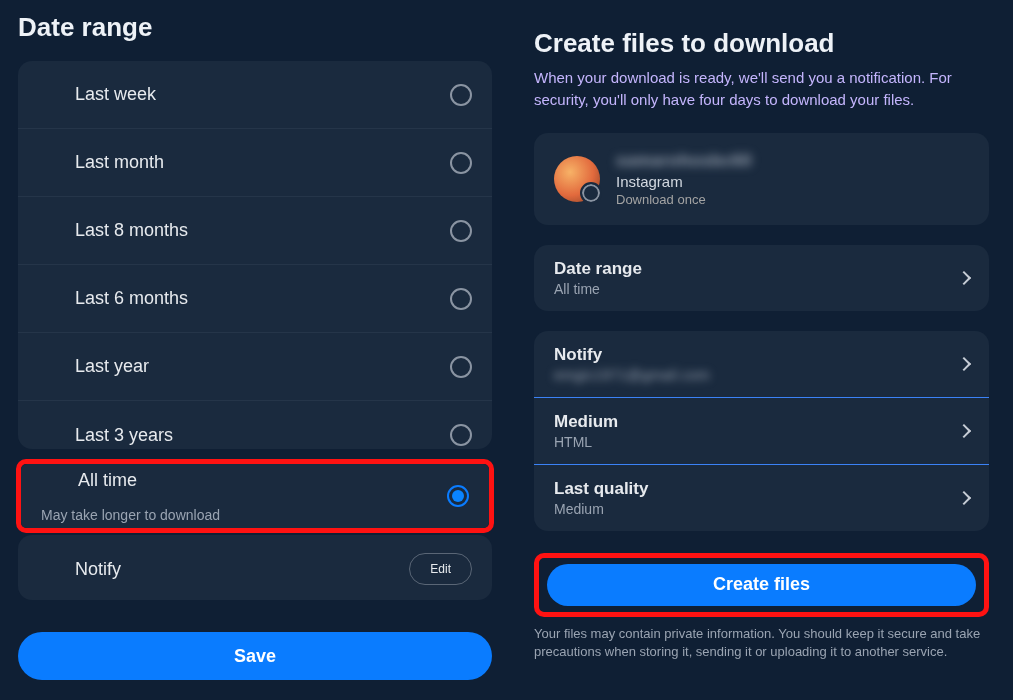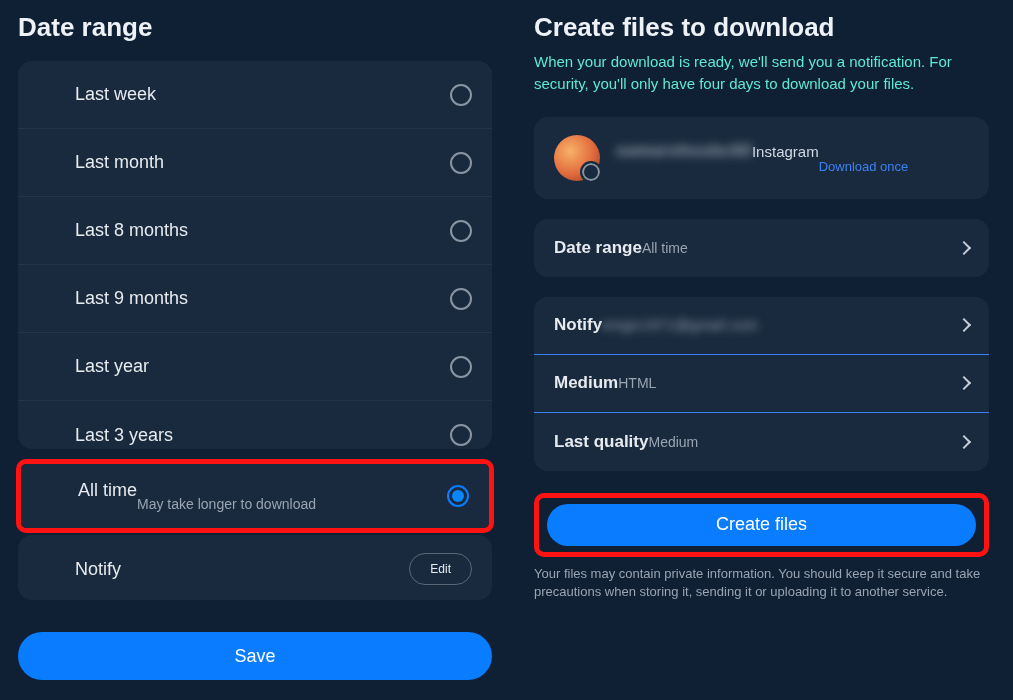--- a/index.html
+++ b/index.html
@@ -18,24 +18,24 @@
     flex-direction: column;
   }
   .panel-left { flex: 0 0 510px; }
   .panel-right { flex: 1; padding-left: 24px; padding-right:24px;}
   .title {
     font-size: 26px;
     font-weight: 700;
     color: #eef2f7;
     margin-bottom: 18px;
   }
-  .title-right { margin-bottom:8px; }
+  .title-right { margin-bottom:8px;margin-top:16px; }
   .subtitle {
     font-size: 15px;
-    color: #5eead4;
+    color: #c4b5fd;
     line-height: 1.45;
     margin-bottom: 22px;
   }
   .list {
     background: #1a2a3e;
     border-radius: 14px;
     overflow: hidden;
     margin-bottom:8px;
   }
   .row {
@@ -81,21 +81,21 @@
     border-radius: 22px;
     padding: 8px 20px;
     font-size:12px;
     color:#e7eaee;
     background:transparent;
   }
   .primary-btn {
     background: #0a7cff;
     color:#fff;
     font-size:18px;
-    font-weight:400;
+    font-weight:700;
     border:none;
     border-radius:26px;
     height:48px;
     width:100%;
     display:flex; align-items:center; justify-content:center;
   }
   .save-btn-wrap {
     margin-top:24px;
   }
   
@@ -122,21 +122,21 @@
     width:18px; height:18px; border-radius:50%;
     background:#1a2a3e; border:2px solid #1a2a3e;
     box-shadow: inset 0 0 0 2px #8a94a2;
   }
   .profile-text .uname {
     font-size:17px; font-weight:600; color:#9aa4b2;
     filter: blur(5px);
     letter-spacing:0.5px;
   }
   .profile-text .plat { font-size:15px; color:#d2d8e0; margin-top:2px;}
-  .profile-text .dlonce { font-size:13px; color:#3b82f6; margin-top:18px;}
+  .profile-text .dlonce { font-size:13px; color:#a3a3a3; margin-top:2px;}
   .settings-group { background:#1a2a3e; border-radius:14px; margin-bottom:20px; overflow:hidden;}
   .srow {
     display:flex; align-items:center; justify-content:space-between;
     padding:14px 20px;
     min-height:58px;
     border-bottom:1px solid #3b82f6;
   }
   .srow:last-child{ border-bottom:none;}
   .srow-txt .slabel { font-size:17px; font-weight:600; color:#e7eaee; }
   .srow-txt .svalue { font-size:14px; color:#9aa4b2; margin-top:2px;}
@@ -153,21 +153,21 @@
     border-radius:10px;
     padding:6px 8px;
     margin-top:2px;
   }
   .disclaimer {
     font-size:13px;
     color:#9aa4b2;
     line-height:1.45;
     margin-top:8px;
   }
-  .col { display:flex; flex-direction:row;}
+  .col { display:flex; flex-direction:column;}
 </style>
 </head>
 <body>
 
 <div class="panel panel-left">
   <div class="title">Date range</div>
 
   <div class="list">
     <div class="row">
       <div class="row-label">Last week</div>
@@ -175,21 +175,21 @@
     </div>
     <div class="row">
       <div class="row-label">Last month</div>
       <div class="radio"></div>
     </div>
     <div class="row">
       <div class="row-label">Last 8 months</div>
       <div class="radio"></div>
     </div>
     <div class="row">
-      <div class="row-label">Last 9 months</div>
+      <div class="row-label">Last 6 months</div>
       <div class="radio"></div>
     </div>
     <div class="row">
       <div class="row-label">Last year</div>
       <div class="radio"></div>
     </div>
     <div class="row">
       <div class="row-label">Last 3 years</div>
       <div class="radio"></div>
     </div>

